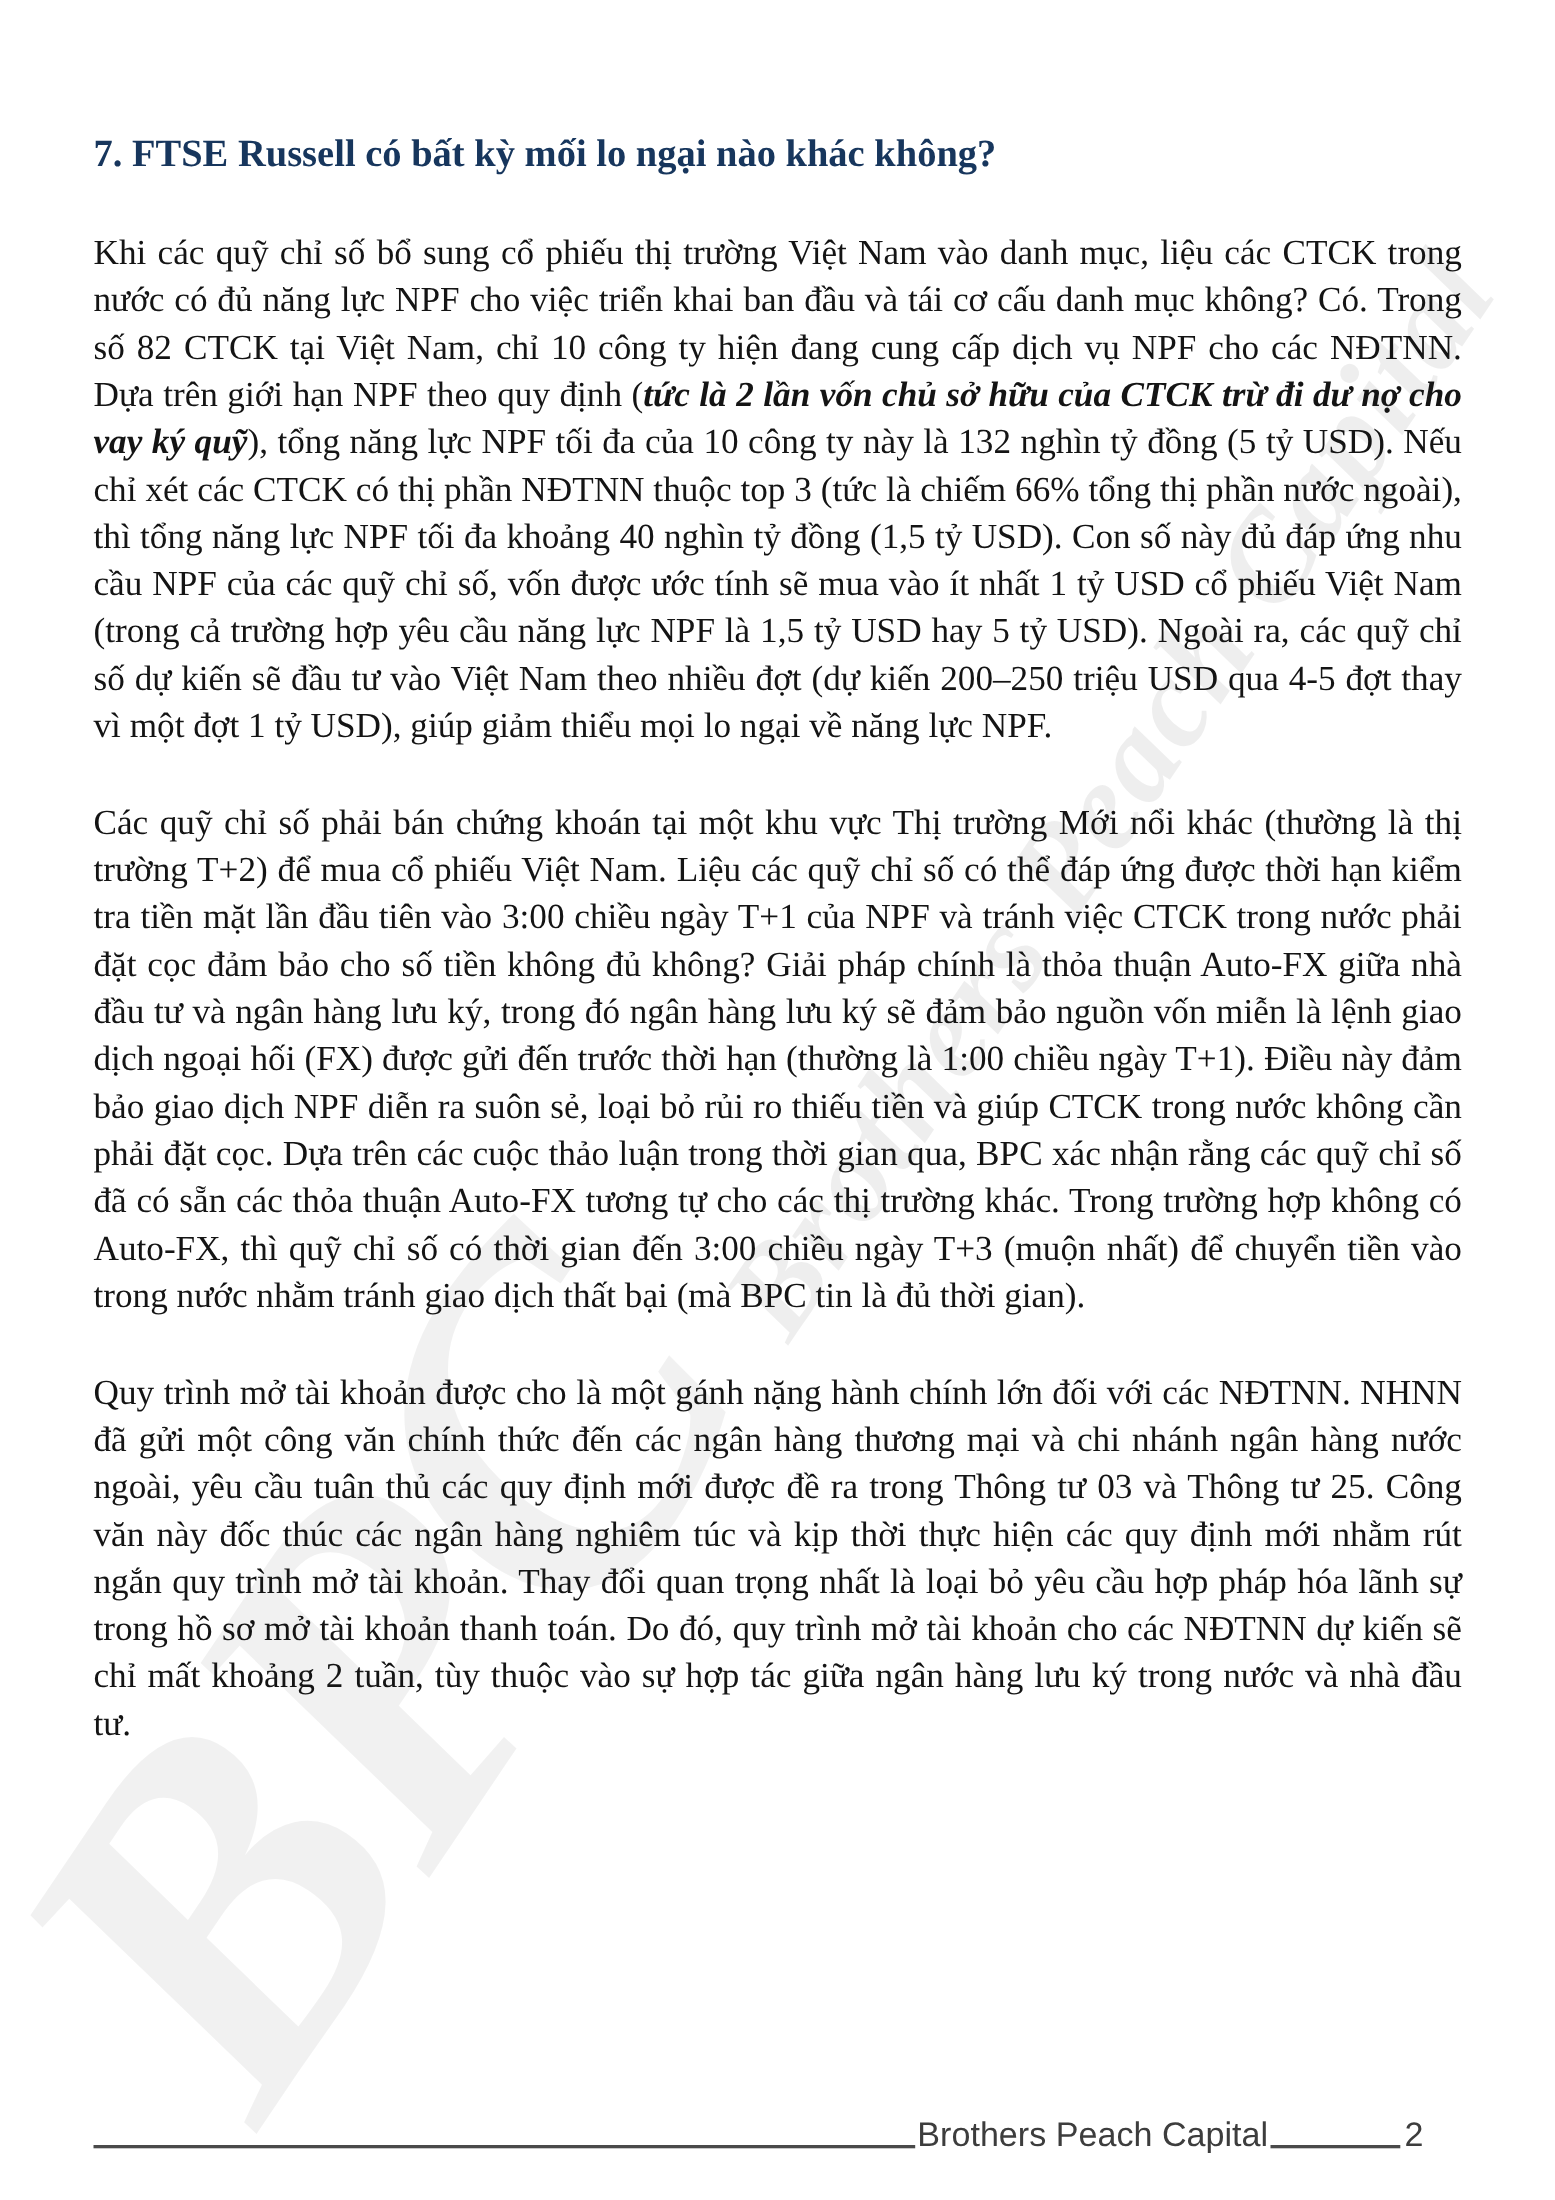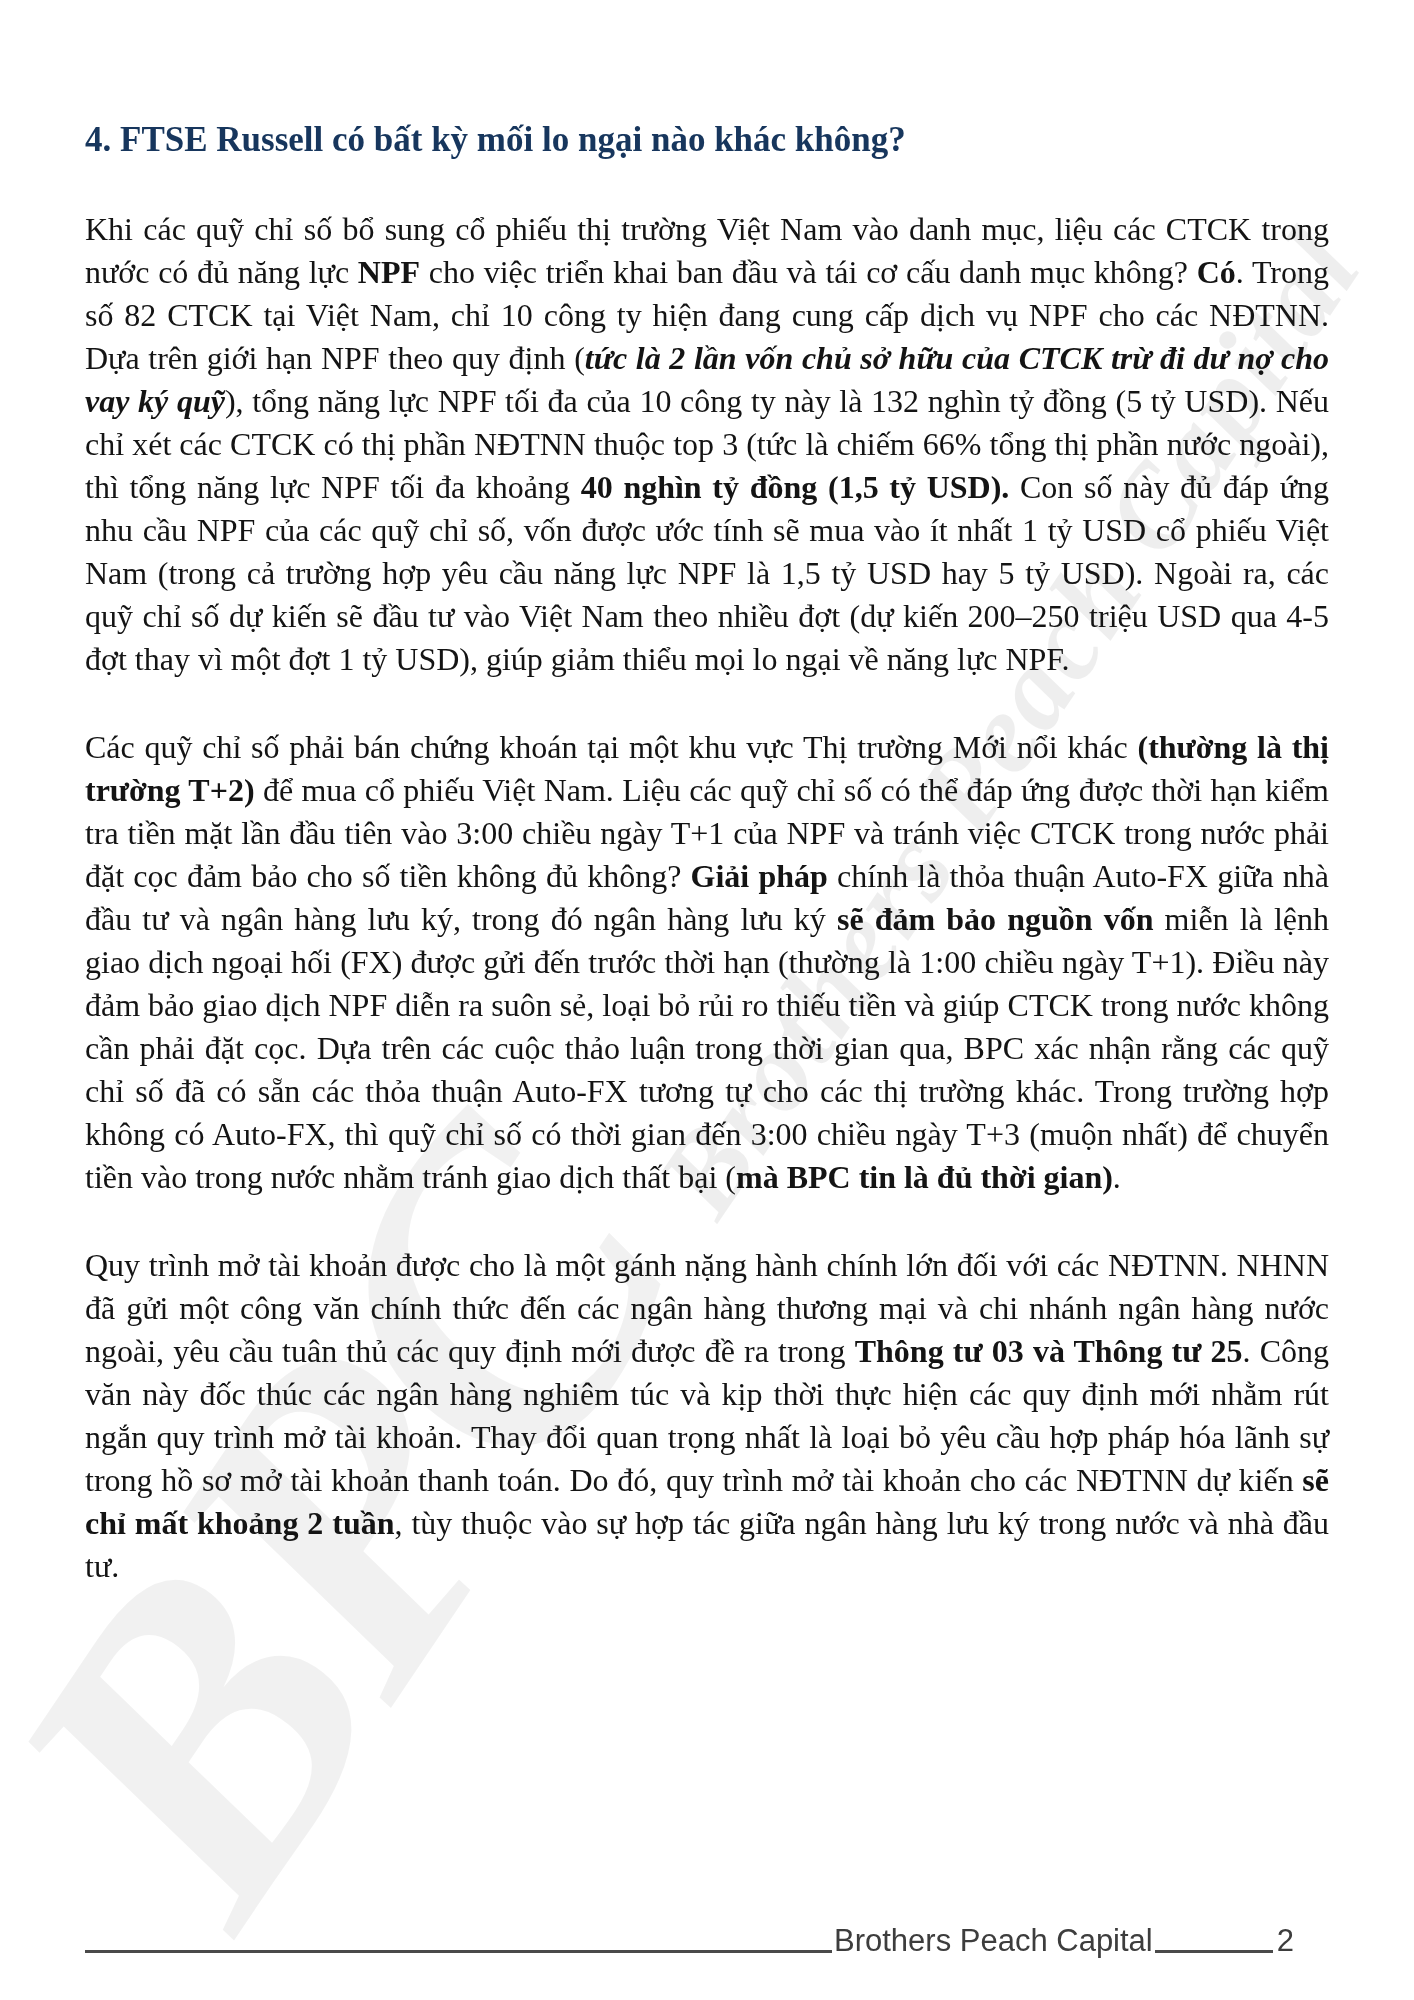--- a/index.html
+++ b/index.html
@@ -47,21 +47,21 @@
     line-height:1.25;
   }
   .body-text{
     margin-top:46px;
     font-size:32px;
     line-height:43px;
     color:#141414;
     text-align:justify;
   }
   .body-text p{margin:0 0 45px 0;}
-  .body-text .b{font-weight:bold;}
+  .body-text .b{font-weight:normal;}
   .body-text .bi{font-weight:bold;font-style:italic;}
   
   .footer{
     position:absolute;z-index:1;
     left:85px;right:120px;bottom:42px;
     display:flex;align-items:flex-end;
     font-family:"Liberation Sans","DejaVu Sans",sans-serif;
     font-size:31px;color:#3d3d3d;line-height:1.1;
     white-space:nowrap;
   }
@@ -78,21 +78,21 @@
 <body>
 
 <div class="page">
 
   <div class="watermark">
     <span class="wm-monogram">BPC</span>
     <span class="wm-text">Brothers Peach Capital</span>
   </div>
 
   <div class="content">
-    <h1 class="heading">4. FTSE Russell có bất kỳ mối lo ngại nào khác không?</h1>
+    <h1 class="heading">7. FTSE Russell có bất kỳ mối lo ngại nào khác không?</h1>
 
     <div class="body-text">
       <p><span>Khi các quỹ chỉ số bổ sung cổ phiếu thị trường Việt Nam vào danh mục, liệu các CTCK trong nước có đủ năng lực </span><span class="b">NPF</span><span> cho việc triển khai ban đầu và tái cơ cấu danh mục không? </span><span class="b">Có</span><span>. Trong số 82 CTCK tại Việt Nam, chỉ 10 công ty hiện đang cung cấp dịch vụ NPF cho các NĐTNN. Dựa trên giới hạn NPF theo quy định (</span><span class="bi">tức là 2 lần vốn chủ sở hữu của CTCK trừ đi dư nợ cho vay ký quỹ</span><span>), tổng năng lực NPF tối đa của 10 công ty này là 132 nghìn tỷ đồng (5 tỷ USD). Nếu chỉ xét các CTCK có thị phần NĐTNN thuộc top 3 (tức là chiếm 66% tổng thị phần nước ngoài), thì tổng năng lực NPF tối đa khoảng </span><span class="b">40 nghìn tỷ đồng (1,5 tỷ USD).</span><span> Con số này đủ đáp ứng nhu cầu NPF của các quỹ chỉ số, vốn được ước tính sẽ mua vào ít nhất 1 tỷ USD cổ phiếu Việt Nam (trong cả trường hợp yêu cầu năng lực NPF là 1,5 tỷ USD hay 5 tỷ USD). Ngoài ra, các quỹ chỉ số dự kiến sẽ đầu tư vào Việt Nam theo nhiều đợt (dự kiến 200–250 triệu USD qua 4-5 đợt thay vì một đợt 1 tỷ USD), giúp giảm thiểu mọi lo ngại về năng lực NPF.</span></p>
       <p><span>Các quỹ chỉ số phải bán chứng khoán tại một khu vực Thị trường Mới nổi khác </span><span class="b">(thường là thị trường T+2)</span><span> để mua cổ phiếu Việt Nam. Liệu các quỹ chỉ số có thể đáp ứng được thời hạn kiểm tra tiền mặt lần đầu tiên vào 3:00 chiều ngày T+1 của NPF và tránh việc CTCK trong nước phải đặt cọc đảm bảo cho số tiền không đủ không? </span><span class="b">Giải pháp</span><span> chính là thỏa thuận Auto-FX giữa nhà đầu tư và ngân hàng lưu ký, trong đó ngân hàng lưu ký </span><span class="b">sẽ đảm bảo nguồn vốn</span><span> miễn là lệnh giao dịch ngoại hối (FX) được gửi đến trước thời hạn (thường là 1:00 chiều ngày T+1). Điều này đảm bảo giao dịch NPF diễn ra suôn sẻ, loại bỏ rủi ro thiếu tiền và giúp CTCK trong nước không cần phải đặt cọc. Dựa trên các cuộc thảo luận trong thời gian qua, BPC xác nhận rằng các quỹ chỉ số đã có sẵn các thỏa thuận Auto-FX tương tự cho các thị trường khác. Trong trường hợp không có Auto-FX, thì quỹ chỉ số có thời gian đến 3:00 chiều ngày T+3 (muộn nhất) để chuyển tiền vào trong nước nhằm tránh giao dịch thất bại (</span><span class="b">mà BPC tin là đủ thời gian)</span><span>.</span></p>
       <p><span>Quy trình mở tài khoản được cho là một gánh nặng hành chính lớn đối với các NĐTNN. NHNN đã gửi một công văn chính thức đến các ngân hàng thương mại và chi nhánh ngân hàng nước ngoài, yêu cầu tuân thủ các quy định mới được đề ra trong </span><span class="b">Thông tư 03 và Thông tư 25</span><span>. Công văn này đốc thúc các ngân hàng nghiêm túc và kịp thời thực hiện các quy định mới nhằm rút ngắn quy trình mở tài khoản. Thay đổi quan trọng nhất là loại bỏ yêu cầu hợp pháp hóa lãnh sự trong hồ sơ mở tài khoản thanh toán. Do đó, quy trình mở tài khoản cho các NĐTNN dự kiến </span><span class="b">sẽ chỉ mất khoảng 2 tuần</span><span>, tùy thuộc vào sự hợp tác giữa ngân hàng lưu ký trong nước và nhà đầu tư.</span></p>
     </div>
   </div>
 
   <div class="footer">
     <span class="rule rule-left"></span>

